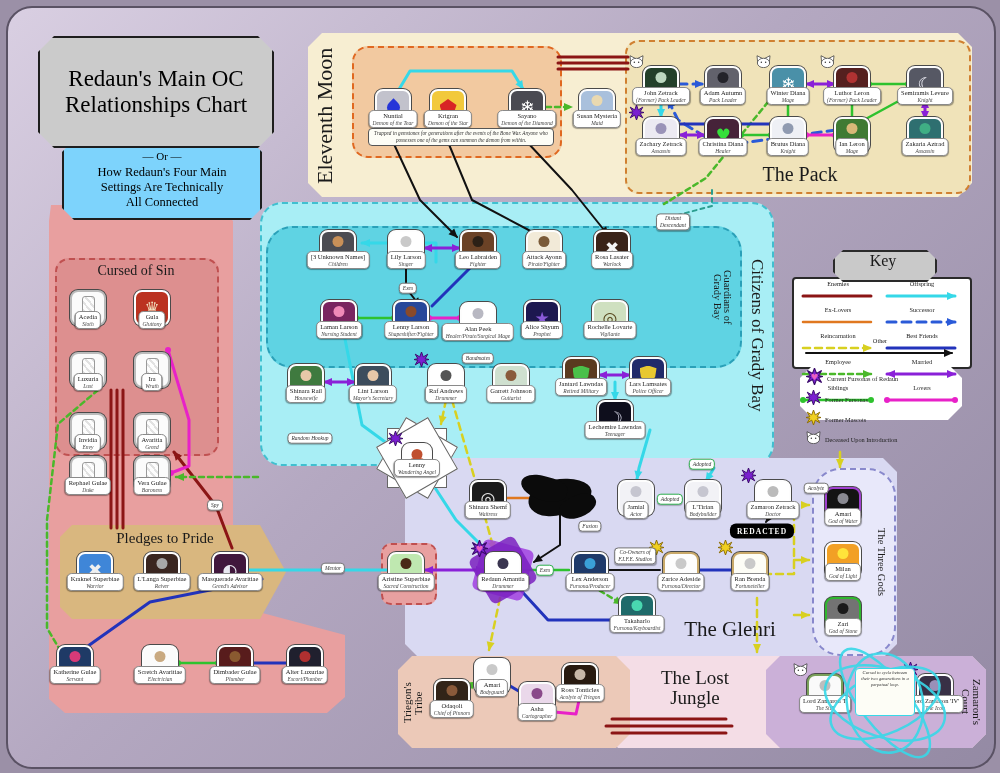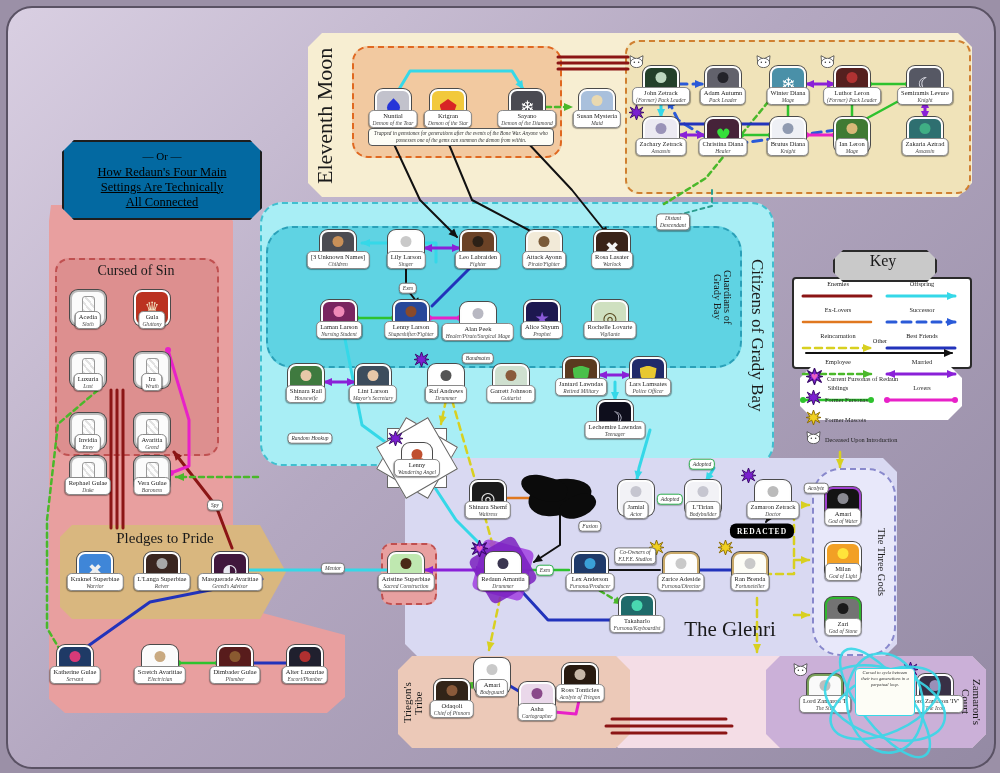--- a/index.html
+++ b/index.html
@@ -11,21 +11,21 @@
   .oct{clip-path:polygon(14px 0,calc(100% - 14px) 0,100% 14px,100% calc(100% - 14px),calc(100% - 14px) 100%,14px 100%,0 calc(100% - 14px),0 14px);}
   .outl{filter:drop-shadow(1px 0 0 #3a3a3a) drop-shadow(-1px 0 0 #3a3a3a) drop-shadow(0 1px 0 #3a3a3a) drop-shadow(0 -1px 0 #3a3a3a);}
   .panel{position:absolute;}
   .ptitle{position:absolute;text-align:center;color:#1a1a1a;white-space:pre-line;line-height:1.05;}
   .vtitle{position:absolute;writing-mode:vertical-rl;text-align:center;color:#1a1a1a;white-space:pre-line;line-height:1.0;}
   .flip{transform:rotate(180deg);}
   
   #title-box{position:absolute;left:38px;top:36px;width:232px;height:108px;background:#cbcbcb;
     border:2px solid #1e1e1e;clip-path:polygon(16px 0,calc(100% - 16px) 0,100% 16px,100% calc(100% - 16px),calc(100% - 16px) 100%,16px 100%,0 calc(100% - 16px),0 16px);
     display:flex;align-items:center;justify-content:center;text-align:center;font-size:23px;line-height:1.15;}
-  #subtitle-box{position:absolute;left:62px;top:140px;width:196px;height:76px;background:#0369a1;
+  #subtitle-box{position:absolute;left:62px;top:140px;width:196px;height:76px;background:#7dd3fc;
     border:2px solid #1e1e1e;clip-path:polygon(12px 0,calc(100% - 12px) 0,100% 12px,100% calc(100% - 12px),calc(100% - 12px) 100%,12px 100%,0 calc(100% - 12px),0 12px);
     display:flex;flex-direction:column;align-items:center;justify-content:center;text-align:center;font-size:12.5px;line-height:1.2;}
   #subtitle-or{font-size:11px;margin-bottom:1px;}
   
   #wires{position:absolute;left:0;top:0;z-index:3;pointer-events:none;}
   #nodes-layer{position:absolute;left:0;top:0;width:1000px;height:773px;z-index:4;}
   .node{position:absolute;transform:translate(-50%,-50%);}
   .tile{position:relative;width:32px;height:32px;border-radius:8px;border:2px solid #fdfdfd;
     box-shadow:0 0 0 1px #4a4a4a;display:flex;align-items:center;justify-content:center;overflow:hidden;}
   .glyph{font-family:"DejaVu Sans",sans-serif;font-size:17px;line-height:1;}
@@ -64,20 +64,21 @@
 </head>
 <body>
 
 <div id="canvas">
   <div id="frame"></div>
 
   <div class="panel oct outl" id="p-moon" style="left:308px;top:33px;width:664px;height:164px;background:#f7eed2;"></div>
   <div class="vtitle flip" style="left:314px;top:42px;width:34px;height:148px;font-size:22px;">Eleventh Moon</div>
 
   <div class="panel" id="p-pack" style="left:625px;top:40px;width:342px;height:150px;background:#f0e3b9;border:2px dashed #d08030;border-radius:14px;"></div>
+  <div class="ptitle" style="left:710px;top:164px;width:180px;font-size:20px;">The Pack</div>
 
   <div class="panel" id="p-demon" style="left:352px;top:46px;width:206px;height:108px;background:#f2c9a0;border:2px dashed #e06820;border-radius:16px;"></div>
   <div class="note" style="left:368px;top:128px;width:178px;">Trapped in gemstones for generations after the events of the Bone War.
 Anyone who possesses one of the gems can summon the demon from within.</div>
 
   <div class="panel outl" id="p-disgust" style="left:35px;top:205px;width:310px;height:512px;background:#e89f9f;
        clip-path:polygon(16px 0,182px 0,198px 16px,198px 340px,198px 400px,310px 430px,310px 492px,292px 508px,30px 508px,14px 494px,14px 16px);"></div>
 
   <div class="panel" id="p-princes" style="left:55px;top:258px;width:160px;height:194px;background:#dd8f8f;border:2px dashed #c05050;border-radius:14px;"></div>
   <div class="ptitle" style="left:57px;top:264px;width:158px;font-size:14px;">Cursed of Sin</div>
@@ -95,37 +96,41 @@
   <div class="panel oct outl" id="p-glenri" style="left:405px;top:458px;width:492px;height:200px;background:#d9d9f2;"></div>
   <div class="panel" style="left:381px;top:543px;width:52px;height:58px;background:#e8a0a0;border:2px dashed #c05050;border-radius:10px;"></div>
   <div class="ptitle" style="left:650px;top:618px;width:160px;font-size:21px;">The Glenri</div>
 
   <div class="panel" id="p-gods" style="left:812px;top:468px;width:80px;height:184px;background:#e8e8fa;border:2px dashed #8888cc;border-radius:28px;"></div>
   <div class="vtitle" style="left:862px;top:492px;width:24px;height:140px;font-size:10.5px;">The Three Gods</div>
 
   <div class="panel oct outl" id="p-jungle" style="left:604px;top:656px;width:382px;height:92px;background:#f4dde6;"></div>
   <div class="panel oct outl" id="p-tribe" style="left:398px;top:656px;width:232px;height:92px;background:#ecc9b8;"></div>
   <div class="panel oct outl" id="p-court" style="left:766px;top:656px;width:220px;height:92px;background:#cbb0d8;"></div>
+  <div class="ptitle" style="left:630px;top:668px;width:130px;font-size:19px;">The Lost
+Jungle</div>
   <div class="vtitle flip" style="left:402px;top:662px;width:28px;height:82px;font-size:11px;">Triegon's
 Tribe</div>
   <div class="vtitle" style="left:952px;top:660px;width:30px;height:84px;font-size:11px;">Zamaron's
 Court</div>
   <div class="note" style="left:855px;top:668px;width:52px;height:44px;border:1.5px solid #38d8e8;font-size:4.6px;z-index:8;">Cursed to cycle between their two generations in a perpetual loop.</div>
   <svg width="200" height="120" style="position:absolute;left:790px;top:645px;z-index:7;pointer-events:none;">
     <g fill="none" stroke="#38d8e8" stroke-width="2.5" opacity="0.9">
       <ellipse cx="95" cy="58" rx="62" ry="34" transform="rotate(18 95 58)"></ellipse>
       <ellipse cx="95" cy="58" rx="58" ry="30" transform="rotate(-24 95 58)"></ellipse>
       <ellipse cx="95" cy="58" rx="66" ry="24" transform="rotate(52 95 58)"></ellipse>
       <ellipse cx="95" cy="58" rx="50" ry="38" transform="rotate(80 95 58)"></ellipse>
     </g>
   </svg>
 
+  <div id="title-box" style="white-space:pre-line;z-index:6;">Redaun's Main OC
+Relationships Chart</div>
   <div id="subtitle-box" style="z-index:5;">
     <div id="subtitle-or">— Or —</div>
-    <div style="white-space:pre-line;text-decoration:underline;">How Redaun's Four Main
+    <div style="white-space:pre-line;">How Redaun's Four Main
 Settings Are Technically
 All Connected</div>
   </div>
 
   <div class="panel" style="left:792px;top:277px;width:176px;height:88px;background:#fff;border:2px solid #2a2a2a;border-radius:4px;z-index:5;"></div>
   <div class="panel oct" style="left:833px;top:250px;width:100px;height:28px;background:#c9c9c9;border:2px solid #2a2a2a;z-index:6;
        clip-path:polygon(10px 0,calc(100% - 10px) 0,100% 10px,100% calc(100% - 10px),calc(100% - 10px) 100%,10px 100%,0 calc(100% - 10px),0 10px);"></div>
   <div class="ptitle" style="left:833px;top:253px;width:100px;font-size:16px;z-index:7;">Key</div>
   <div id="key-cols" style="position:absolute;left:796px;top:281px;width:168px;display:flex;z-index:7;">
     <div id="key-left" style="width:84px;">

